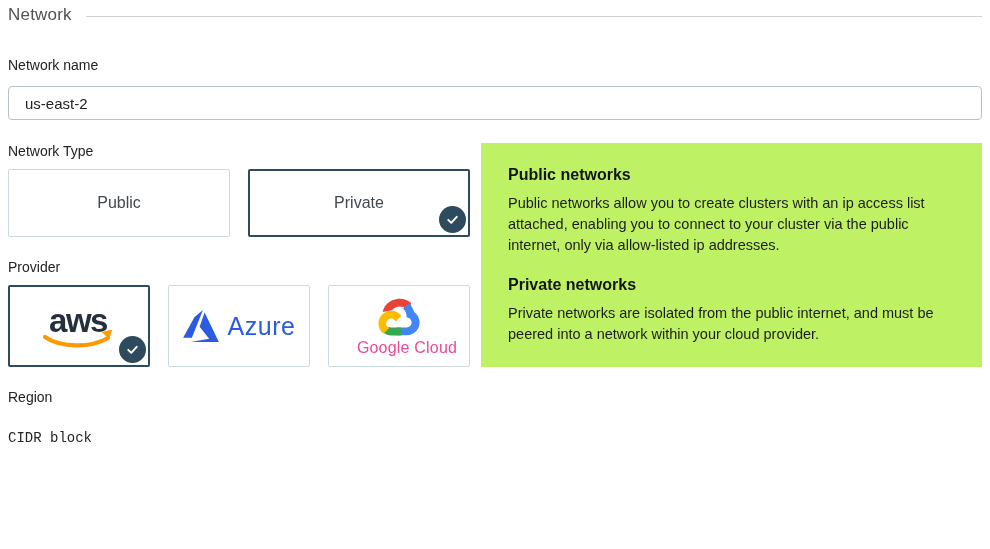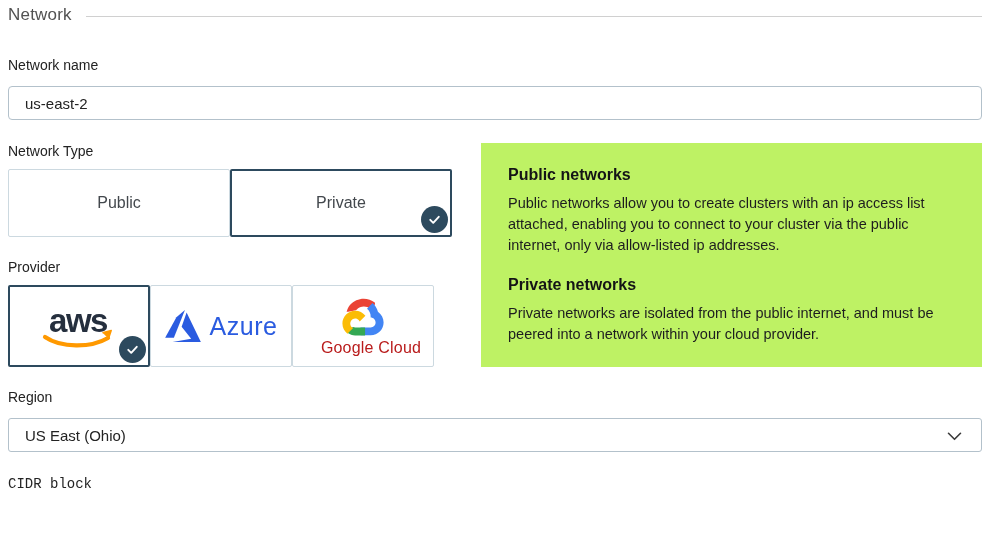--- a/index.html
+++ b/index.html
@@ -25,42 +25,42 @@
     border: 1px solid #b3c1cb; border-radius: 4px; background: #fff;
     font: 15px "Liberation Sans", sans-serif; color: #232323;
     padding: 0 16px; outline: none; display: block;
   }
 
   
   .columns { display: flex; align-items: flex-end; margin-top: 23px; }
   .left-col { width: 463px; flex: 0 0 463px; }
 
   
-  .tile-row { display: flex; margin-top: 9px; }
+  .tile-row { display: flex; gap: 18px; margin-top: 9px; }
   .tile {
     position: relative; background: #fff; border: 1px solid #ccd9e0; border-radius: 2px;
     display: flex; align-items: center; justify-content: center;
     cursor: pointer; font-family: inherit;
   }
   .tile.selected { border: 2px solid #2d4a5e; }
   .type-tile { width: 222px; height: 68px; font-size: 16px; color: #43484d; }
   .provider-tile { width: 142px; height: 82px; }
   .check-badge {
     position: absolute; right: 2px; bottom: 2px; width: 27px; height: 27px;
     border-radius: 50%; background: #2d4a5e;
     display: flex; align-items: center; justify-content: center;
   }
   .lbl-provider { margin-top: 22px; }
 
   
   .aws-logo { display: block; }
   .azure-wrap { display: flex; align-items: center; gap: 9px; }
   .azure-word { font-size: 25px; color: #2a5be0; letter-spacing: .5px; }
   .google-wrap { display: flex; flex-direction: column; align-items: center; gap: 3px; }
-  .google-word { font-size: 16px; color: #b91c1c; letter-spacing: .2px; margin-left: 16px; }
+  .google-word { font-size: 16px; color: #ec4899; letter-spacing: .2px; margin-left: 16px; }
 
   
   .info-panel {
     flex: 1; margin-left: 10px; margin-top: -1px;
     background: #bef264; padding: 23px 28px 22px 27px;
   }
   .info-heading { font-size: 16px; font-weight: 700; color: #141416; }
   .info-body { font-size: 14.5px; line-height: 21px; color: #1d1d1f; margin-top: 9px; }
   .info-block + .info-block { margin-top: 20px; }
 
@@ -154,22 +154,16 @@
         <div class="info-body">Public networks allow you to create clusters with an ip access list attached, enabling you to connect to your cluster via the public internet, only via allow-listed ip addresses.</div>
       </div>
       <div class="info-block">
         <div class="info-heading">Private networks</div>
         <div class="info-body">Private networks are isolated from the public internet, and must be peered into a network within your cloud provider.</div>
       </div>
     </div>
   </div>
 
   <label class="field-label lbl-region">Region</label>
-  <div class="select-box" role="combobox">
-    <span>US East (Ohio)</span>
-    <svg class="chev" width="15" height="9" viewBox="0 0 15 9">
-      <polyline points="1.5,1.3 7.5,7.3 13.5,1.3" stroke="#3a3a3a" stroke-width="1.6" fill="none" stroke-linecap="round" stroke-linejoin="round"></polyline>
-    </svg>
-  </div>
 
   <label class="field-label lbl-cidr">CIDR block</label>
 
 </div>
 
 </body></html>

